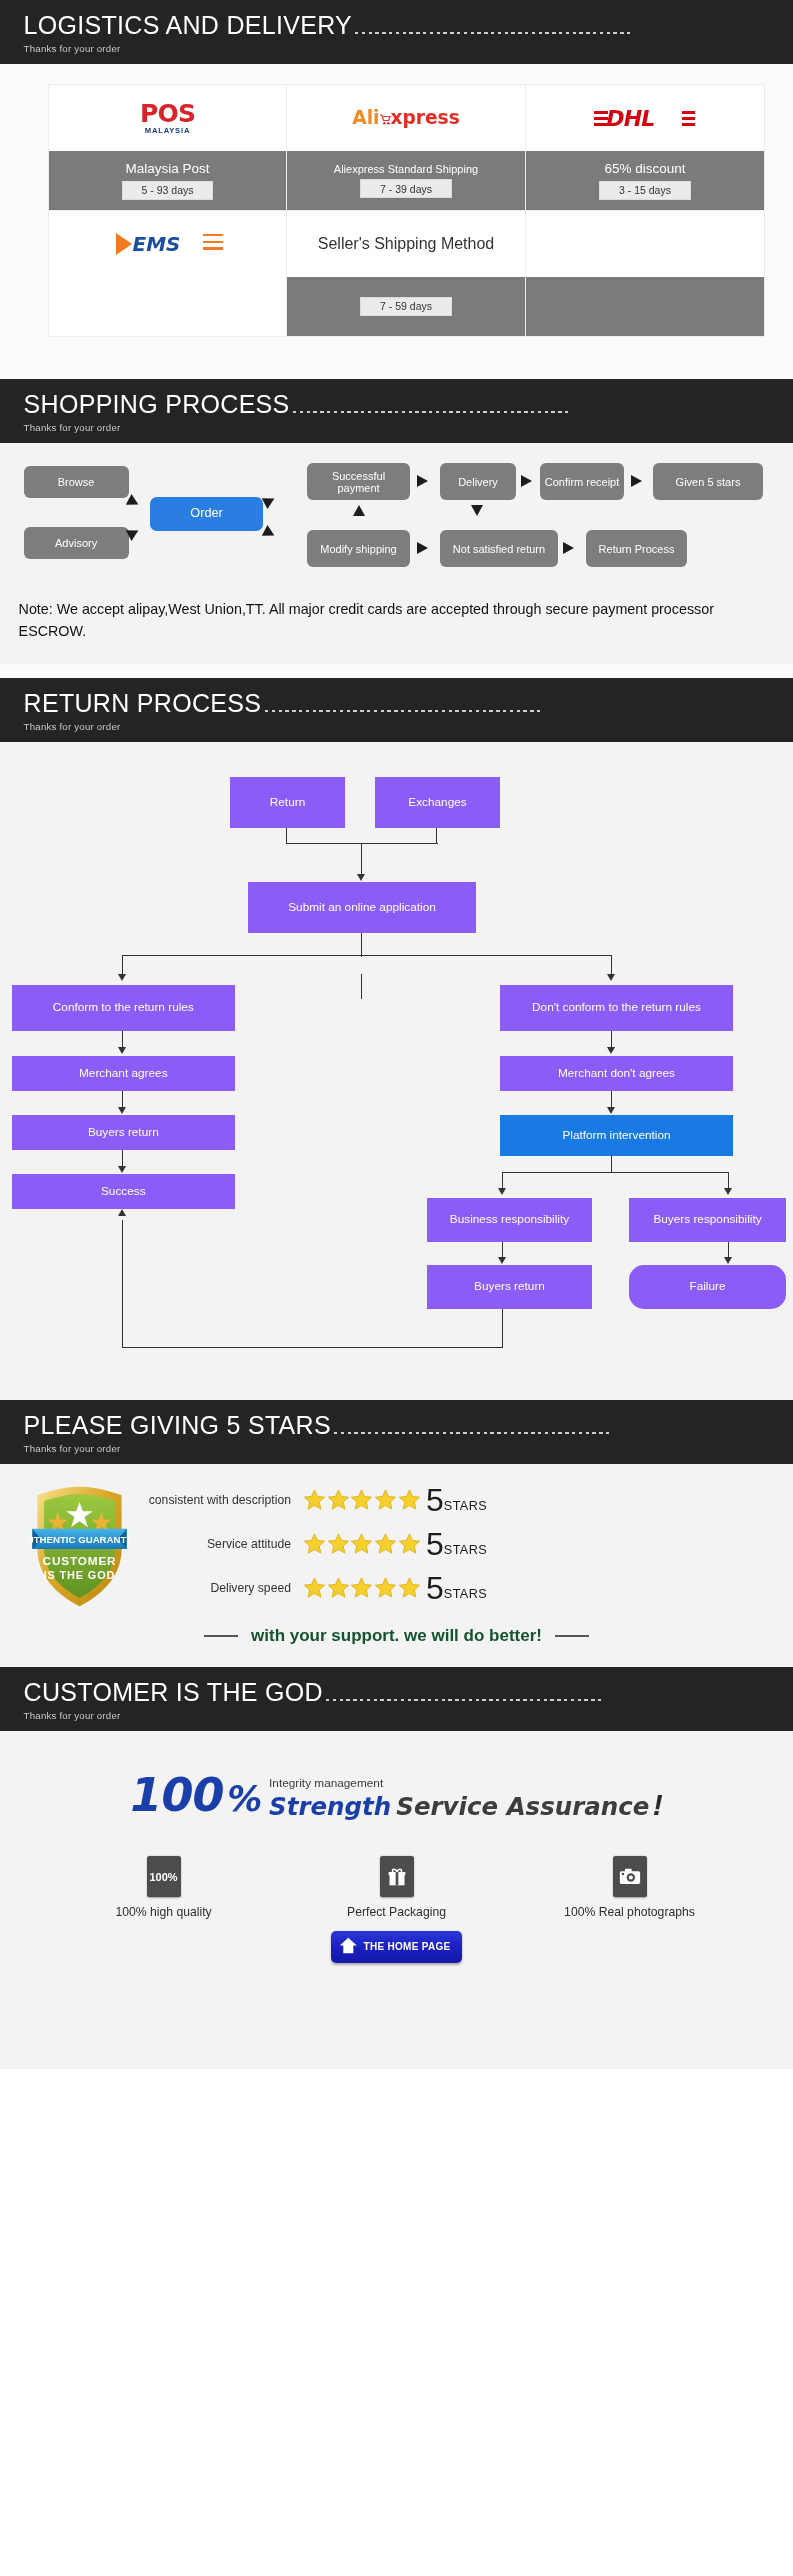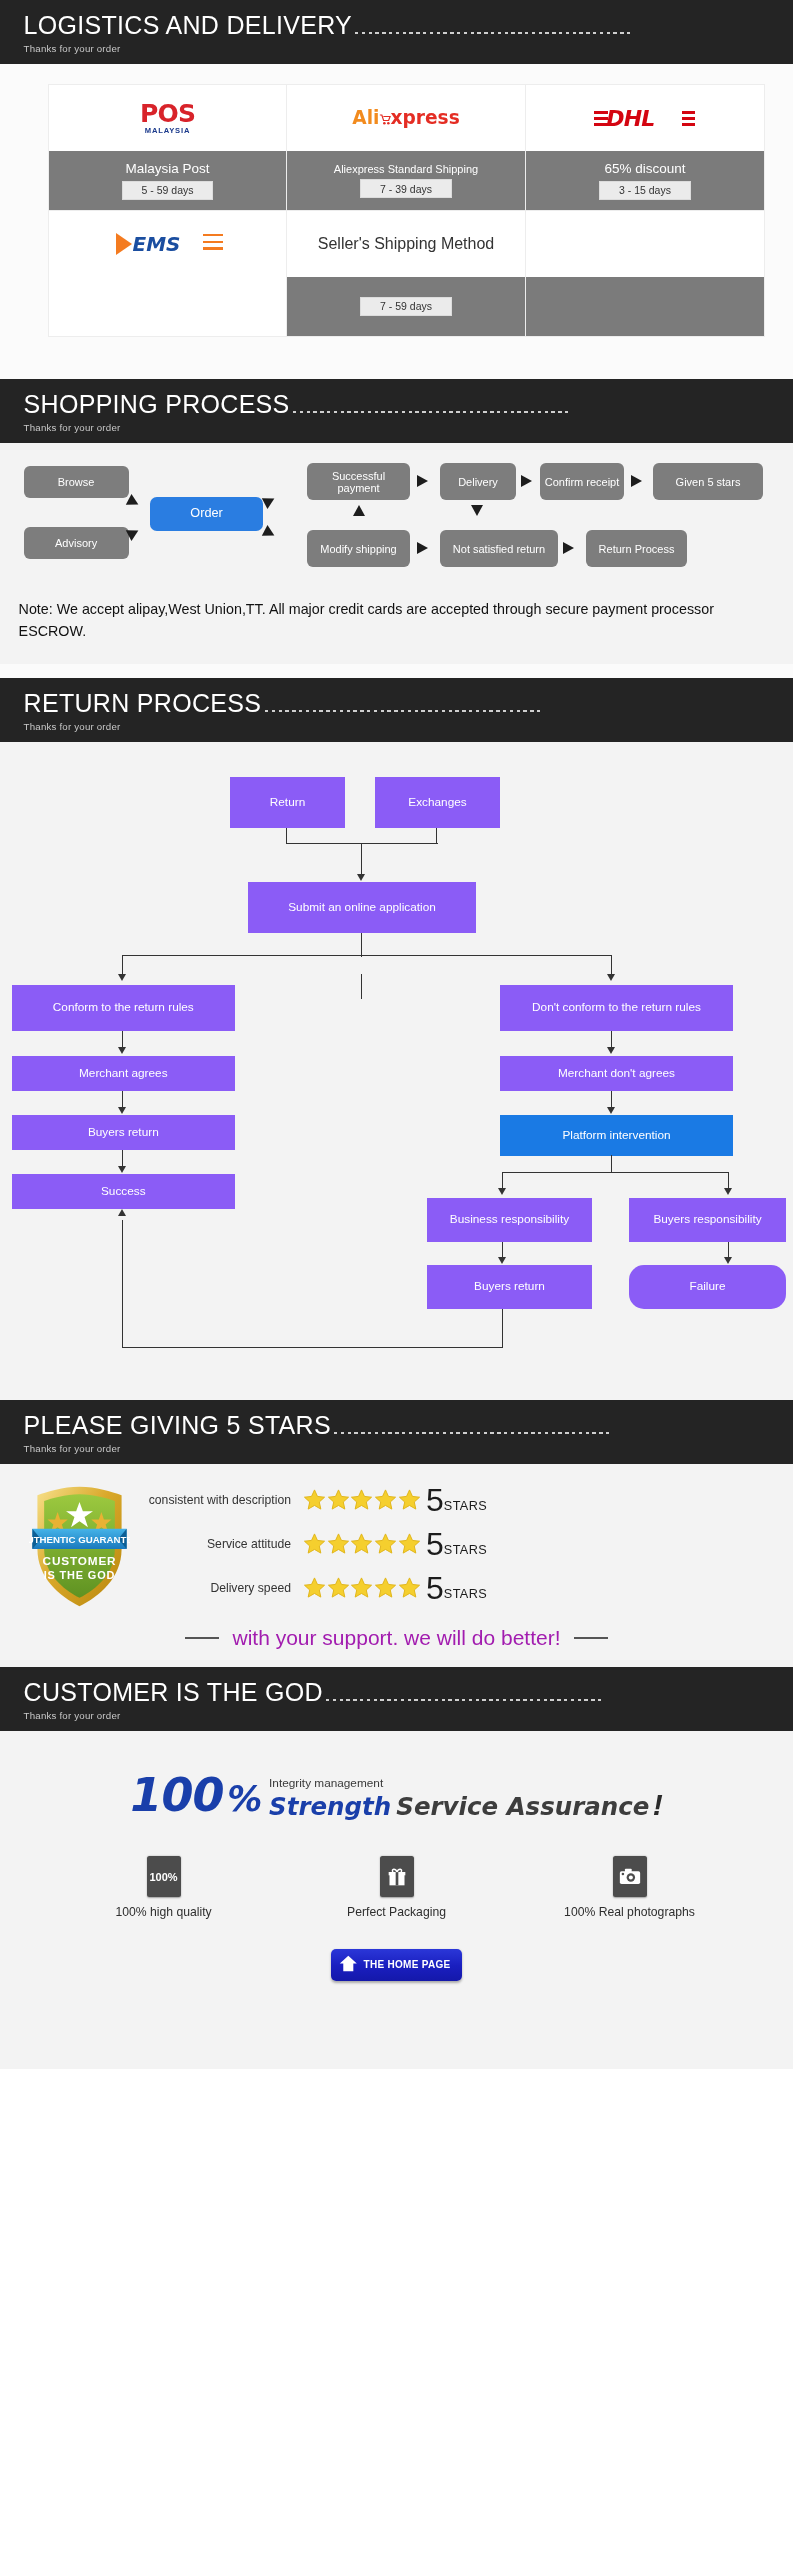--- a/index.html
+++ b/index.html
@@ -120,21 +120,21 @@
   .rate-label { font-size:12.2px; color:#333; text-align:right; width:169px; }
   .star-group { display:flex; margin-left:11.8px; gap:0.8px; }
   .star { width:23px; height:23px; display:block; }
   .big5 { font-size:32px; font-weight:400; color:#1c1c1c; line-height:1;
           font-family:"Liberation Sans", sans-serif; margin-left:5px; }
   .stars-word { font-size:12.7px; color:#1c1c1c; letter-spacing:0.4px; align-self:flex-end;
                 padding-bottom:2.5px; }
   .support-line { position:absolute; left:0; top:162px; width:793px;
                   display:flex; align-items:center; justify-content:center; gap:13.5px; }
   .support-line .dash { width:34px; height:1.7px; background:#555; }
-  .support-line .txt { font-size:21px; font-weight:normal; color:#a21caf; }
+  .support-line .txt { font-size:17px; font-weight:bold; color:#14532d; }
 
   
   .last { background:#f3f3f3; position:relative; height:338px; }
   .hero { position:absolute; left:0; top:37px; width:793px; text-align:center;
           white-space:nowrap; }
   .hero .h100 { font-size:46px; font-weight:bold; color:#1a3faa; font-style:italic;
                 letter-spacing:-0.8px; font-family:"DejaVu Sans", sans-serif; }
   .hero .hpct { font-size:35px; font-weight:bold; color:#1a3faa; font-style:italic;
                 font-family:"DejaVu Sans", sans-serif; margin-left:3.4px; }
   .hero .stack { display:inline-block; vertical-align:bottom; text-align:left; margin-left:6.8px; }
@@ -148,21 +148,21 @@
 
   .feature-row { position:absolute; left:0; top:125px; width:793px;
                  display:flex; justify-content:center; gap:52px; }
   .feature { width:181px; display:flex; flex-direction:column; align-items:center; gap:7.6px; }
   .ficon { width:34px; height:41px; background:#4c4c4c; border-radius:2.5px;
            display:flex; align-items:center; justify-content:center;
            box-shadow:0 0.8px 1.7px rgba(0,0,0,.35); }
   .ficon .pct { color:#fff; font-size:11px; font-weight:bold; }
   .flabel { font-size:12.2px; color:#2e2e2e; white-space:nowrap; }
 
-  .home-btn-wrap { position:absolute; left:0; top:218px; width:793px;
+  .home-btn-wrap { position:absolute; left:0; top:200px; width:793px;
                    display:flex; justify-content:center; }
   .home-btn {
     background:linear-gradient(180deg,#2b37d8 0%,#1a1fc0 52%,#1418aa 100%);
     border-radius:5px; padding:5.9px 11.8px 5.9px 8.4px; display:flex; align-items:center; gap:5.9px;
     box-shadow:0 1.7px 2.5px rgba(0,0,0,.3); cursor:pointer;
   }
   .home-btn .label { color:#fff; font-size:10px; font-weight:bold; letter-spacing:0.3px; }
 </style>
 </head>
 <body>
@@ -183,21 +183,21 @@
 
       <div class="logi-cell">
         <div class="logi-logo">
           <div class="logo-pos">
             <div class="p1">POS</div>
             <div class="p2">MALAYSIA</div>
           </div>
         </div>
         <div class="logi-info">
           <div class="logi-name">Malaysia Post</div>
-          <div class="logi-days">5 - 59 days</div>
+          <div class="logi-days">5 - 93 days</div>
         </div>
       </div>
 
       <div class="logi-cell">
         <div class="logi-logo">
           <div class="logo-ali">
             <span class="a">Ali</span><span class="cart"><svg viewBox="0 0 24 22" width="12.7" height="11">
                   <path d="M1 2h4l3.5 11h10l3-8H8" fill="none" stroke="#e42d24" stroke-width="2.4"></path>
                   <circle cx="10" cy="18.5" r="2.6" fill="#e42d24"></circle>
                   <circle cx="18" cy="18.5" r="2.6" fill="#e42d24"></circle>

